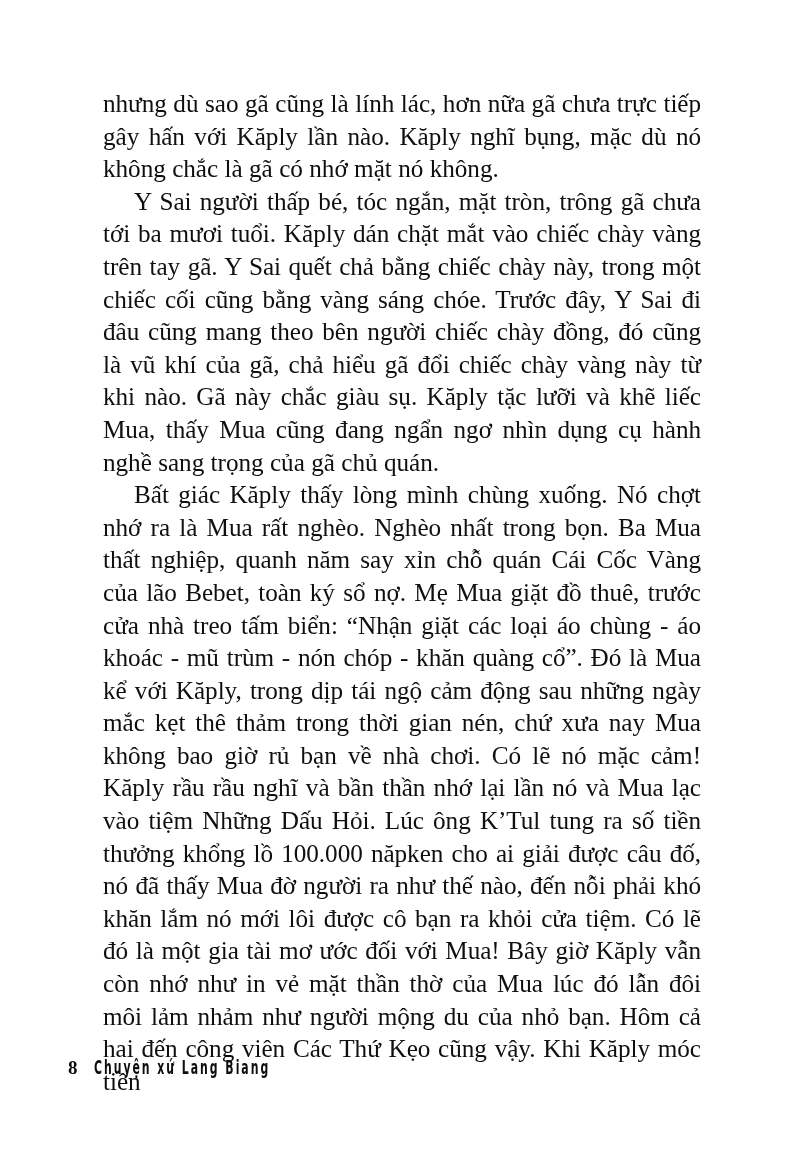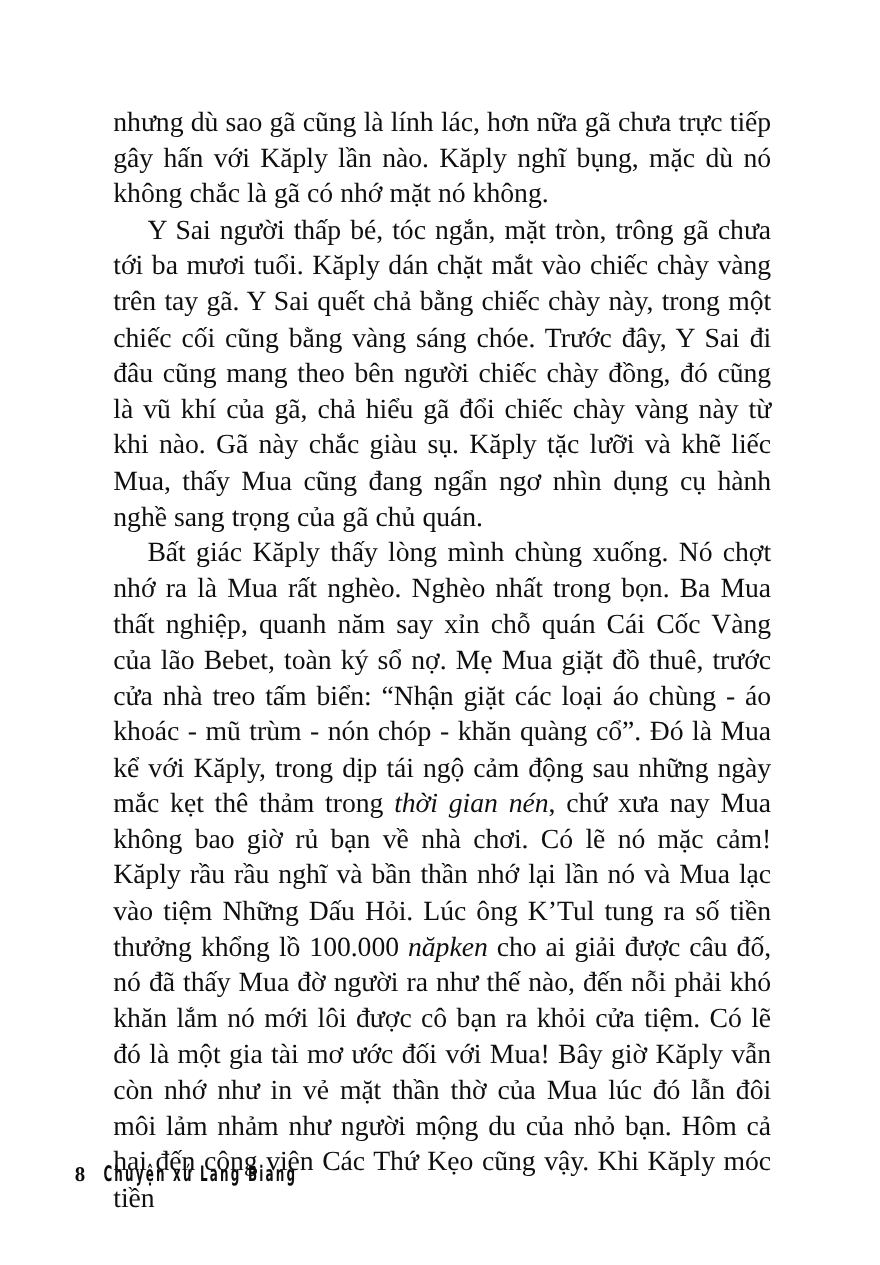--- a/index.html
+++ b/index.html
@@ -20,21 +20,21 @@
     height: 1150px;
     background: #ffffff;
     overflow: hidden;
     box-sizing: border-box;
   }
 
   
   .text-block {
     position: absolute;
     left: 103px;
-    top: 96px;
+    top: 88px;
     width: 598px;
   }
 
   .para {
     margin: 0;
     text-align: justify;
     text-justify: inter-word;
     font-size: 25.2px;
     line-height: 32.6px;
     letter-spacing: -0.05px;
@@ -47,21 +47,20 @@
     text-indent: 31px;
   }
 
   .para.last-line-justify::after {
     content: "";
     display: inline-block;
     width: 100%;
   }
 
   .ital {
-    font-style: italic;
   }
 
   
   .running-foot {
     position: absolute;
     left: 68px;
     top: 1058px;
     display: flex;
     align-items: baseline;
     gap: 16px;

